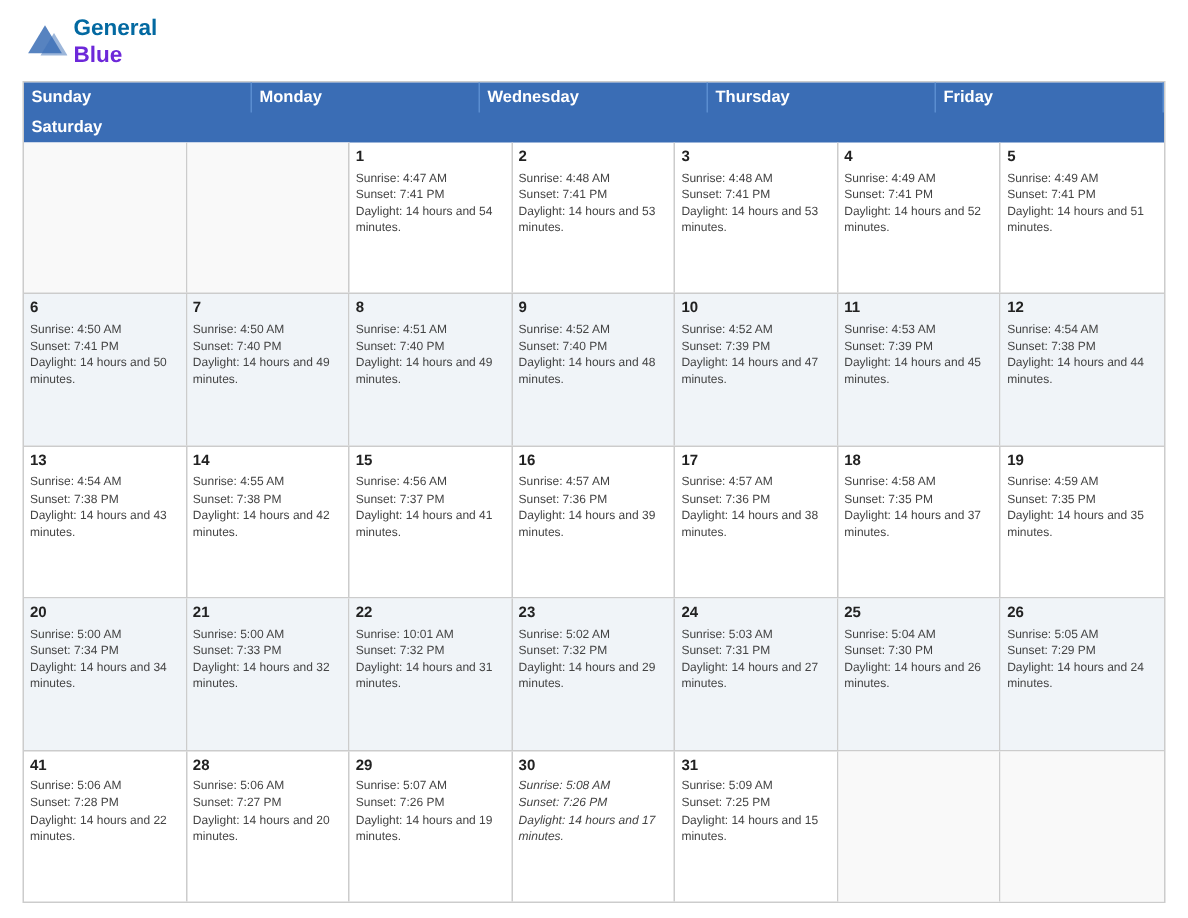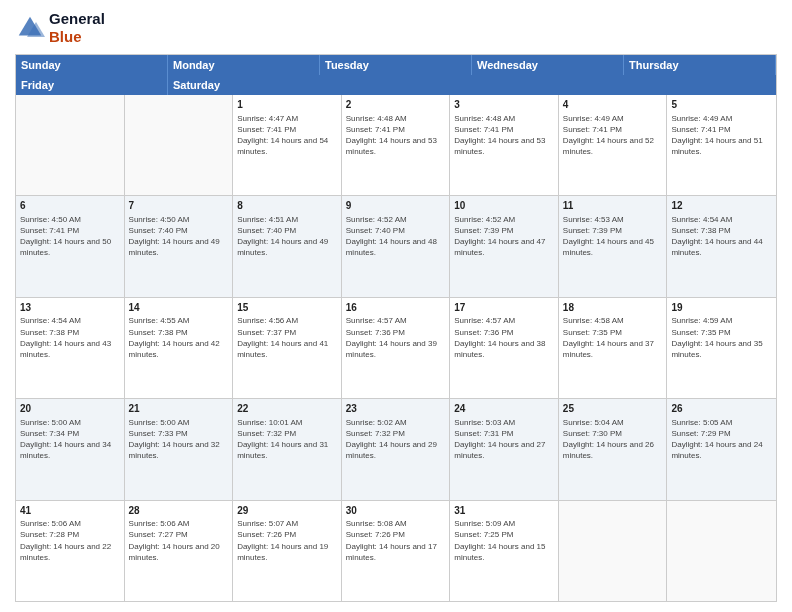--- a/index.html
+++ b/index.html
@@ -28,21 +28,21 @@
       align-items: center;
       gap: 4px;
     }
     .logo-text {
       font-size: 15px;
       font-weight: bold;
       color: #1a3a5c;
       line-height: 1.2;
     }
     .logo-text span {
-      color: #0f172a;
+      color: #0369a1;
     }
     .logo-icon {
       width: 30px;
       height: 30px;
     }
     .title-area {
       text-align: right;
     }
     .month-title {
       font-size: 32px;
@@ -116,34 +116,33 @@
 
 <div class="page">
   <div class="header">
     <div class="logo">
       <svg class="logo-icon" viewBox="0 0 40 40">
         <polygon points="20,5 35,30 5,30" fill="#3a6db5" opacity="0.85"></polygon>
         <polygon points="28,12 40,32 16,32" fill="#3a6db5" opacity="0.5"></polygon>
       </svg>
       <div class="logo-text">
         <div><span>General</span></div>
-        <div style="color:#c2410c">Blue</div>
+        <div style="color:#6d28d9">Blue</div>
       </div>
     </div>
     <div class="title-area">
       <div class="month-title"></div>
       <div class="location"></div>
     </div>
   </div>
 
   <div class="calendar">
     <div class="cal-header-row">
     <div class="cal-header-cell">Sunday</div>
         <div class="cal-header-cell">Monday</div>
-        <div class="cal-header-cell">Tuesday</div>
         <div class="cal-header-cell">Wednesday</div>
         <div class="cal-header-cell">Thursday</div>
         <div class="cal-header-cell">Friday</div>
         <div class="cal-header-cell">Saturday</div>
       </div>
     <div class="cal-body">
     <div class="cal-row">
           <div class="cal-cell empty"></div>
           <div class="cal-cell empty"></div>
           <div class="cal-cell">
@@ -323,21 +322,21 @@
 Daylight: 14 hours and 20 minutes.</div>
           </div>
           <div class="cal-cell">
             <div class="day-number">29</div>
             <div class="cell-info" style="white-space: pre-line;">Sunrise: 5:07 AM
 Sunset: 7:26 PM
 Daylight: 14 hours and 19 minutes.</div>
           </div>
           <div class="cal-cell">
             <div class="day-number">30</div>
-            <div class="cell-info" style="white-space: pre-line;">Sunrise: 5:08 AM
+            <div class="cell-info" style="white-space: pre-line; font-style: italic;">Sunrise: 5:08 AM
 Sunset: 7:26 PM
 Daylight: 14 hours and 17 minutes.</div>
           </div>
           <div class="cal-cell">
             <div class="day-number">31</div>
             <div class="cell-info" style="white-space: pre-line;">Sunrise: 5:09 AM
 Sunset: 7:25 PM
 Daylight: 14 hours and 15 minutes.</div>
           </div>
           <div class="cal-cell empty"></div>

